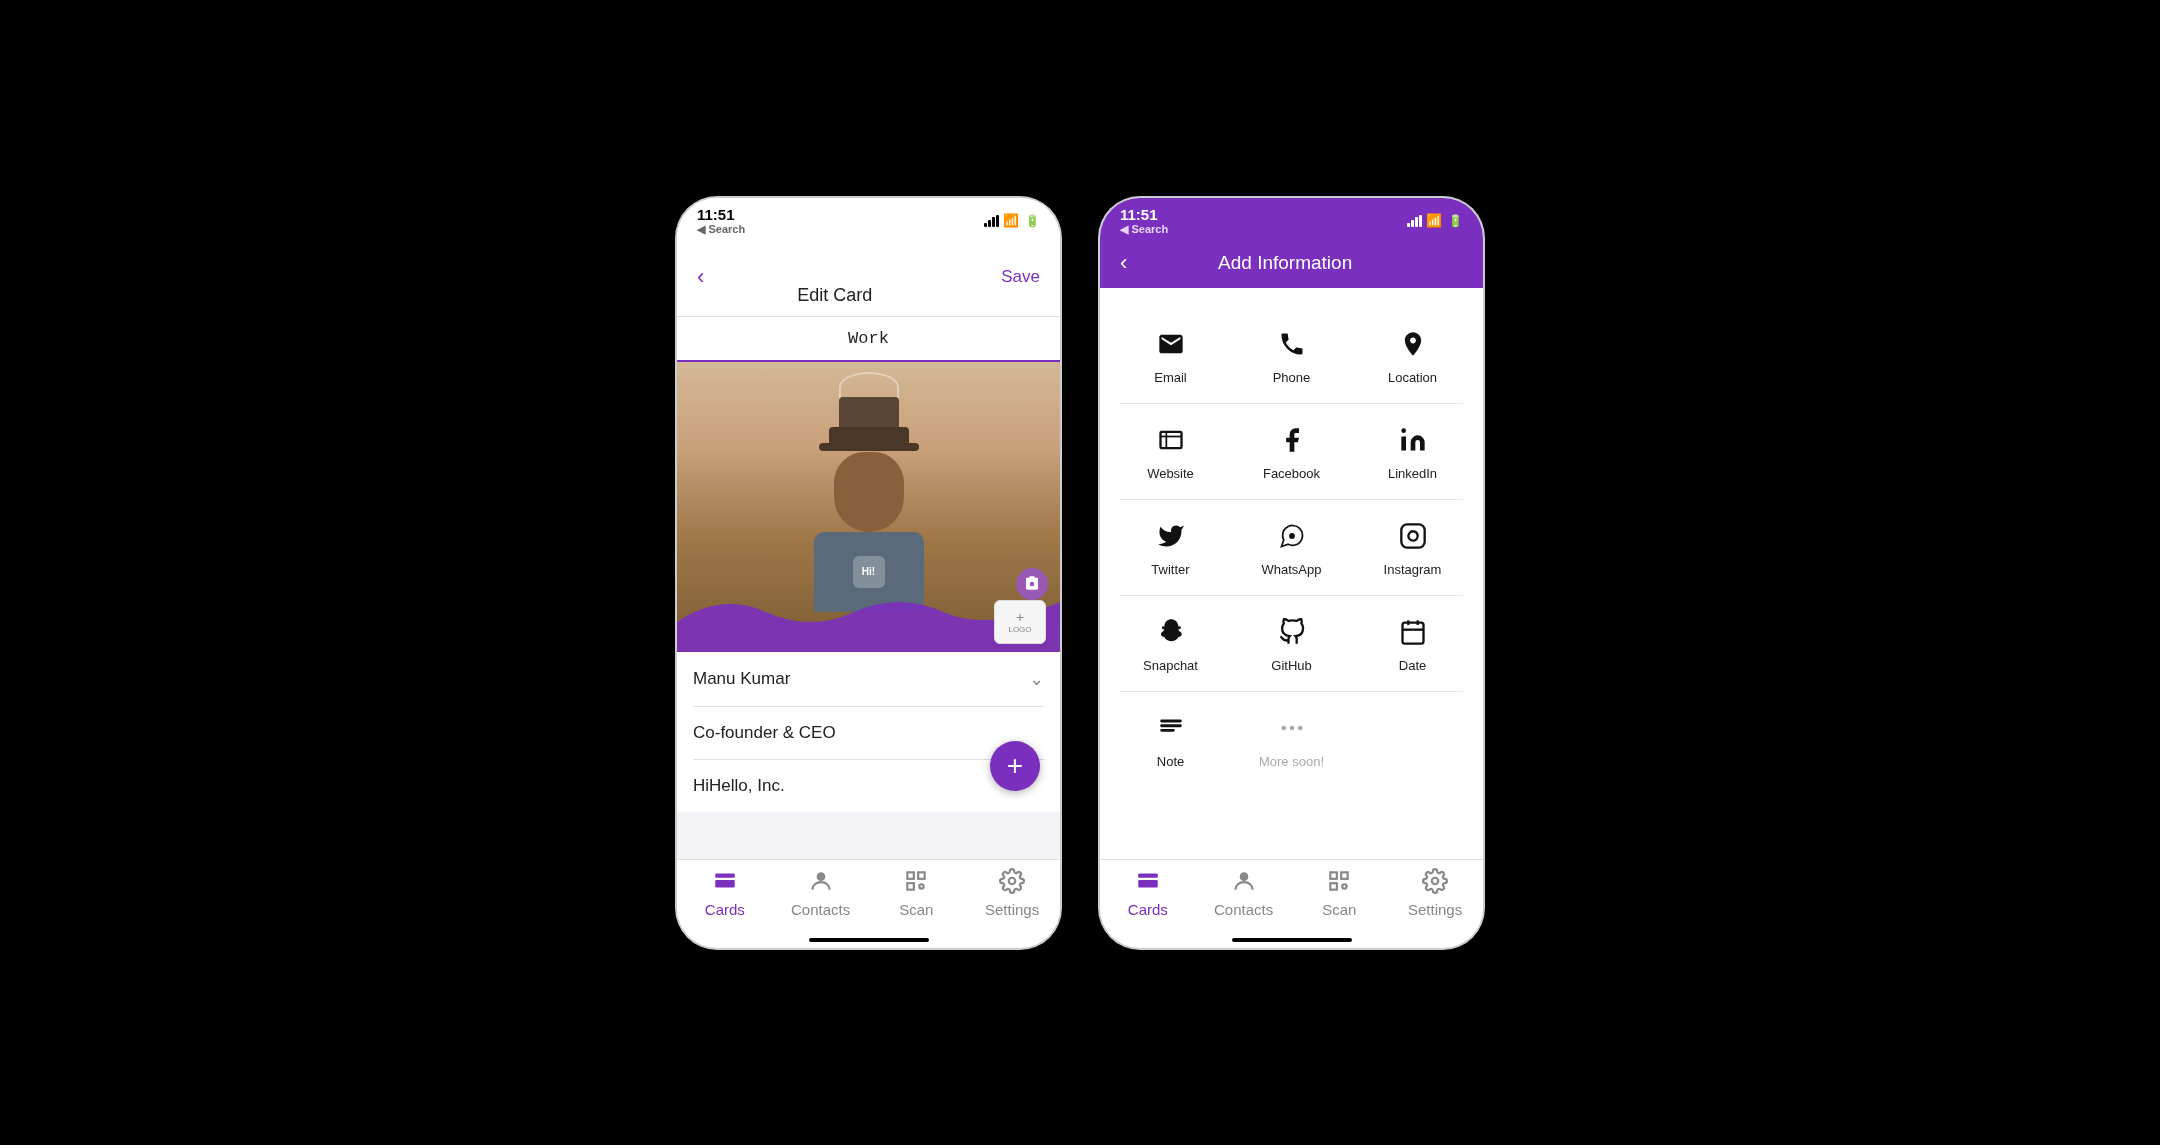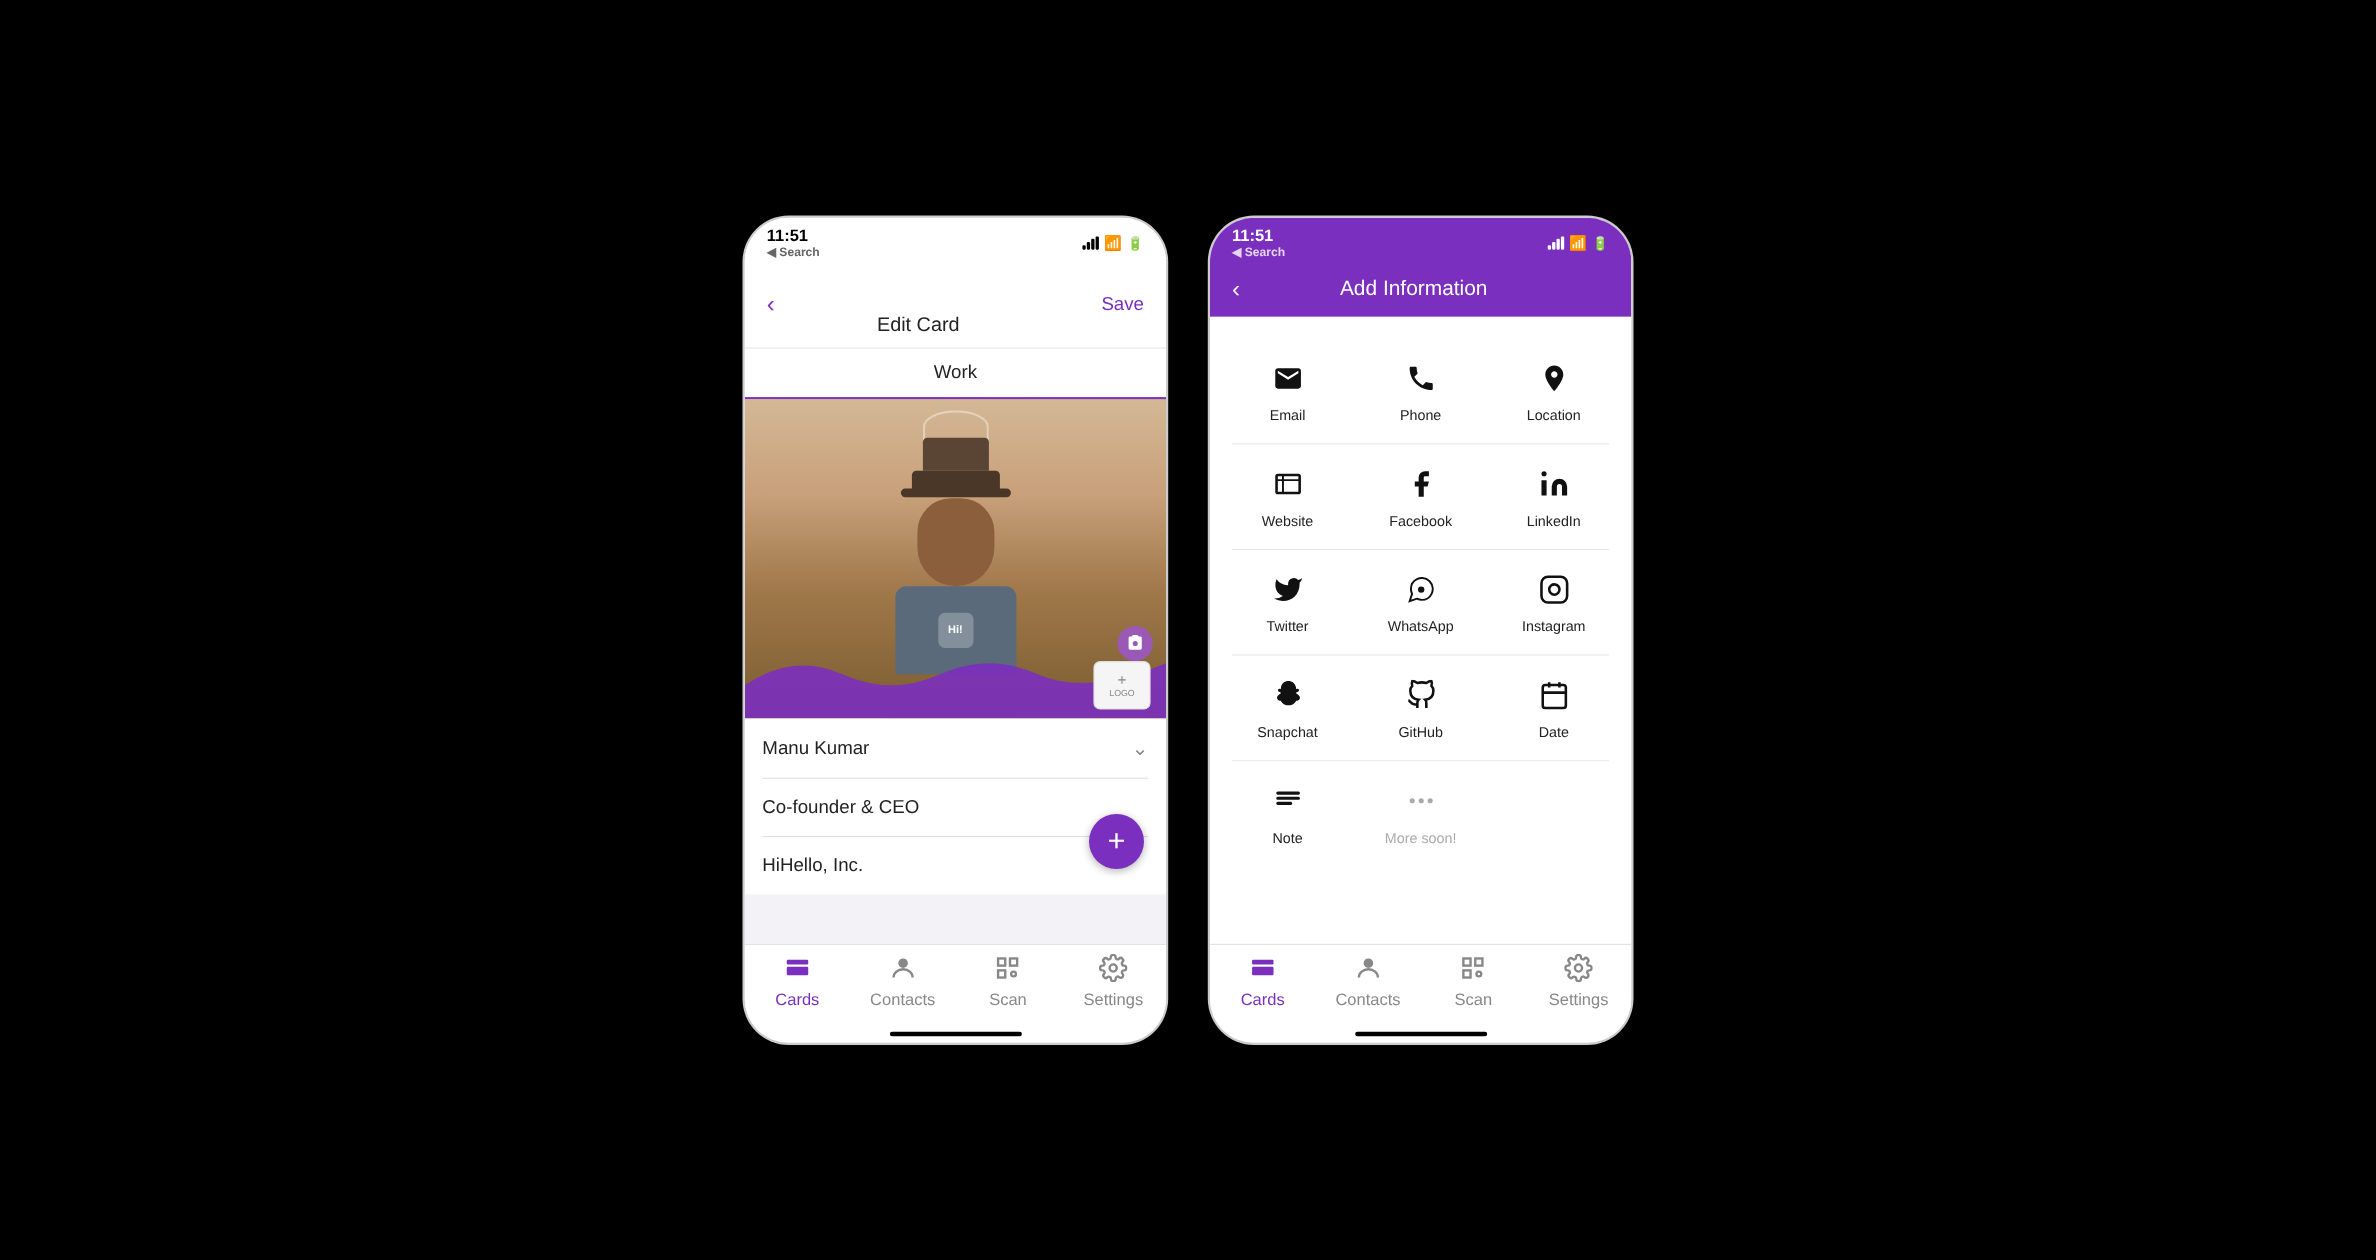--- a/index.html
+++ b/index.html
@@ -120,20 +120,21 @@
     }
 
     
     .work-tab {
       background: #fff;
       padding: 12px;
       text-align: center;
       font-size: 17px;
       color: #222;
       border-bottom: 2px solid #7b2fbe;
+      font-family: Liberation Mono, monospace;
     }
 
     
     .card-content {
       flex: 1;
       overflow-y: auto;
       background: #f2f2f7;
       position: relative;
     }
 

